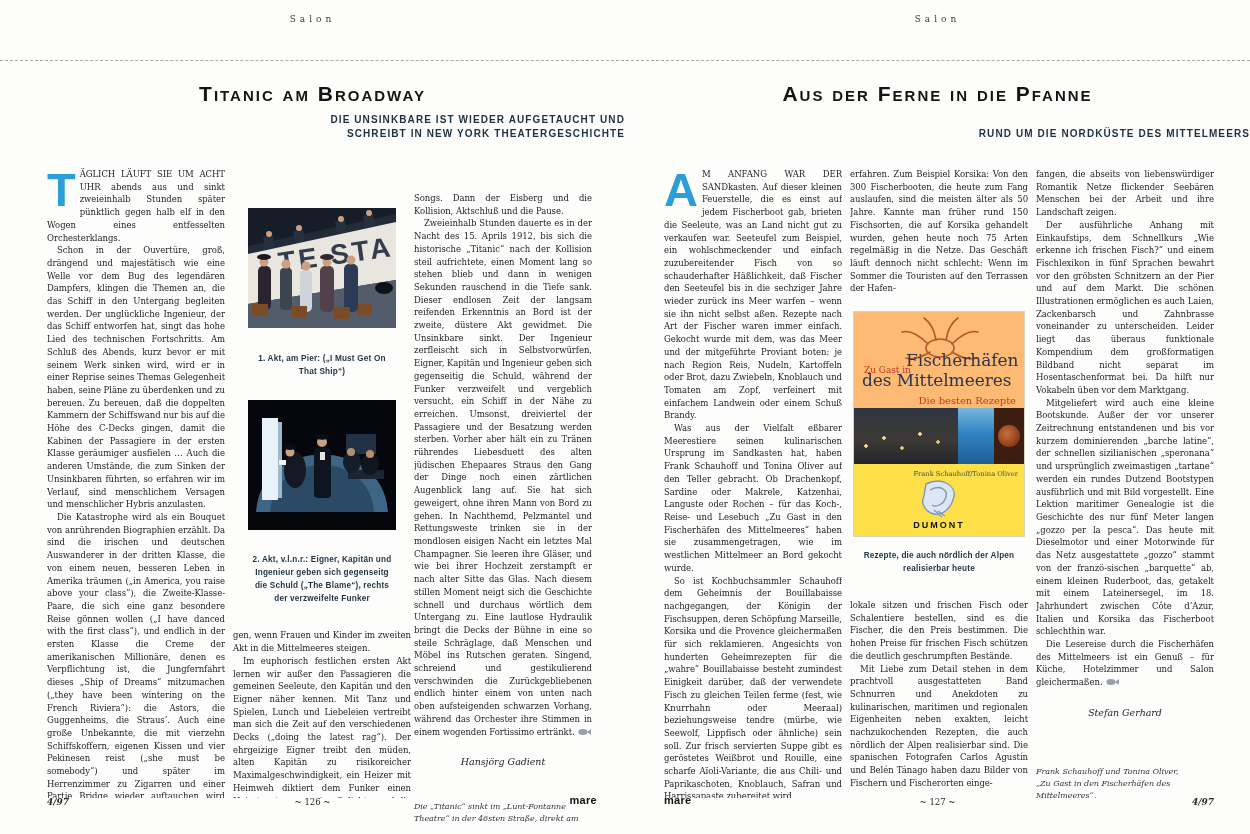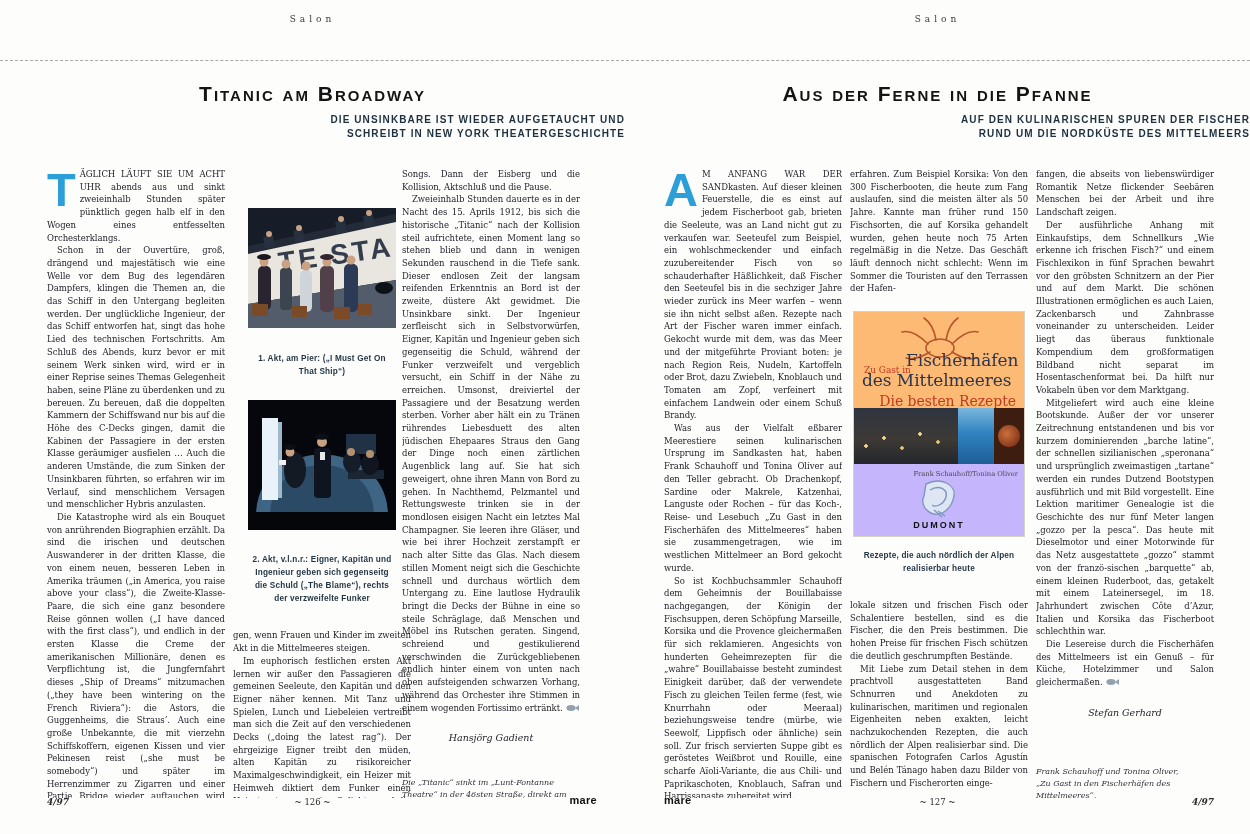--- a/index.html
+++ b/index.html
@@ -23,21 +23,21 @@
   .subtitle {
     position:absolute; width:625px; text-align:right;
     font-family:"Liberation Sans", sans-serif; font-weight:bold;
     font-size:10px; letter-spacing:1.1px; color:#1d3140;
   }
   .sub1 { top:114px; } .sub2 { top:128px; }
   .col {
     position:absolute; top:168px; width:178px; height:630px; overflow:hidden;
     text-align:justify; font-size:8.5px; line-height:12.7px; letter-spacing:-0.05px;
   }
-  .lp-c1 { left:47px; } .lp-c2 { left:233px; } .lp-c3 { left:402px; }
+  .lp-c1 { left:47px; } .lp-c2 { left:233px; } .lp-c3 { left:414px;margin-top:24px; }
   .rp-c1 { left:664px; } .rp-c2 { left:850px; } .rp-c3 { left:1036px; }
   .para { margin:0; }
   .para.indent { text-indent:10px; }
   .dropcap {
     float:left; font-family:"Liberation Sans", sans-serif; font-weight:bold;
     font-size:47px; line-height:39px; color:#2c9fd8; margin:2px 4px 0 0;
   }
   .endmark svg { vertical-align:-1px; margin-left:3px; }
   .author { margin-top:18px; font-style:italic; font-size:9.5px; text-align:center; }
   .note, .bookinfo {
@@ -64,21 +64,21 @@
   }
   .cover-title1 {
     position:absolute; left:52px; top:42px; font-size:17px; color:#2a3550;
     font-family:"DejaVu Serif", serif;
   }
   .cover-title2 {
     position:absolute; left:8px; top:62px; font-size:17px; color:#2a3550;
     font-family:"DejaVu Serif", serif;
   }
   .cover-tagline {
-    position:absolute; right:8px; top:83px; font-size:14px; color:#bf3b22;
+    position:absolute; right:8px; top:83px; font-size:10px; color:#bf3b22;
     font-family:"DejaVu Serif", serif;
   }
   .cover-photo { position:relative; height:56px; background:#2a2d33; overflow:hidden; }
   .cp-village {
     position:absolute; left:0; top:0; width:104px; height:56px;
     background:
       radial-gradient(circle 1.5px at 12px 38px, #f4d98a 0 1.5px, transparent 2px),
       radial-gradient(circle 1.5px at 30px 30px, #f4d98a 0 1.5px, transparent 2px),
       radial-gradient(circle 1.5px at 48px 40px, #e8c26a 0 1.5px, transparent 2px),
       radial-gradient(circle 1.5px at 66px 26px, #f4d98a 0 1.5px, transparent 2px),
@@ -89,21 +89,21 @@
     position:absolute; left:104px; top:0; width:36px; height:56px;
     background:linear-gradient(180deg, #7ab6dc 0%, #2f83c0 45%, #1e5e96 100%);
   }
   .cp-dish {
     position:absolute; left:140px; top:0; width:30px; height:56px; background:#3c1d10;
   }
   .cp-dish::after {
     content:""; position:absolute; left:4px; top:17px; width:22px; height:22px;
     border-radius:50%; background:radial-gradient(circle at 40% 40%, #c9703c, #8a3a1c 70%);
   }
-  .cover-bottom { position:relative; height:72px; background:#c4b5fd; }
+  .cover-bottom { position:relative; height:72px; background:#fde047; }
   .cover-authors {
     position:absolute; right:6px; top:4px; font-size:6.8px; color:#4a4a4a;
   }
   .cover-shell { position:absolute; left:62px; top:14px; }
   .cover-publisher {
     position:absolute; left:0; right:0; bottom:4px; text-align:center;
     font-family:"Liberation Sans", sans-serif; font-weight:bold; font-size:9px;
     letter-spacing:2px; color:#101010;
   }
   .footer {
@@ -128,21 +128,20 @@
 
   <div class="kicker" style="left:0">Salon</div>
   <div class="kicker" style="left:625px">Salon</div>
   <div class="rule"></div>
 
   <div class="headline" style="left:0">Titanic am Broadway</div>
   <div class="subtitle sub1" style="left:0">DIE UNSINKBARE IST WIEDER AUFGETAUCHT UND</div>
   <div class="subtitle sub2" style="left:0">SCHREIBT IN NEW YORK THEATERGESCHICHTE</div>
 
   <div class="headline" style="left:625px">Aus der Ferne in die Pfanne</div>
-  <div class="subtitle sub1" style="left:625px">AUF DEN KULINARISCHEN SPUREN DER FISCHER</div>
   <div class="subtitle sub2" style="left:625px">RUND UM DIE NORDKÜSTE DES MITTELMEERS</div>
 
   <div class="col lp-c1">
     <p class="para"><span class="dropcap">T</span><span>ÄGLICH LÄUFT SIE UM ACHT UHR abends aus und sinkt zweieinhalb Stunden später pünktlich gegen halb elf in den Wogen eines entfesselten Orchesterklangs.</span></p>
     <p class="para indent">Schon in der Ouvertüre, groß, drängend und majestätisch wie eine Welle vor dem Bug des legendären Dampfers, klingen die Themen an, die das Schiff in den Untergang begleiten werden. Der unglückliche Ingenieur, der das Schiff entworfen hat, singt das hohe Lied des technischen Fortschritts. Am Schluß des Abends, kurz bevor er mit seinem Werk sinken wird, wird er in einer Reprise seines Themas Gelegenheit haben, seine Pläne zu überdenken und zu bereuen. Zu bereuen, daß die doppelten Kammern der Schiffswand nur bis auf die Höhe des C-Decks gingen, damit die Kabinen der Passagiere in der ersten Klasse geräumiger ausfielen … Auch die anderen Umstände, die zum Sinken der Unsinkbaren führten, so erfahren wir im Verlauf, sind menschlichem Versagen und menschlicher Hybris anzulasten.</p>
     <p class="para indent">Die Katastrophe wird als ein Bouquet von anrührenden Biographien erzählt. Da sind die irischen und deutschen Auswanderer in der dritten Klasse, die von einem neuen, besseren Leben in Amerika träumen („in America, you raise above your class“), die Zweite-Klasse-Paare, die sich eine ganz besondere Reise gönnen wollen („I have danced with the first class“), und endlich in der ersten Klasse die Creme der amerikanischen Millionäre, denen es Verpflichtung ist, die Jungfernfahrt dieses „Ship of Dreams“ mitzumachen („they have been wintering on the French Riviera“): die Astors, die Guggenheims, die Straus’. Auch eine große Unbekannte, die mit vierzehn Schiffskoffern, eigenen Kissen und vier Pekinesen reist („she must be somebody“) und später im Herrenzimmer zu Zigarren und einer Partie Bridge wieder auftauchen wird („there is a new world out there“), ist an Bord. In einer großartigen Ensembleszene am Dock in Southampton gehen die unterschiedlichen Passagiere an Bord: „I Must Get On That Ship“, das musikalische Thema wird wieder anklin-</p>
   </div>
 
   <div class="col lp-c2">
     <div class="photo-wrap photo1-wrap">

